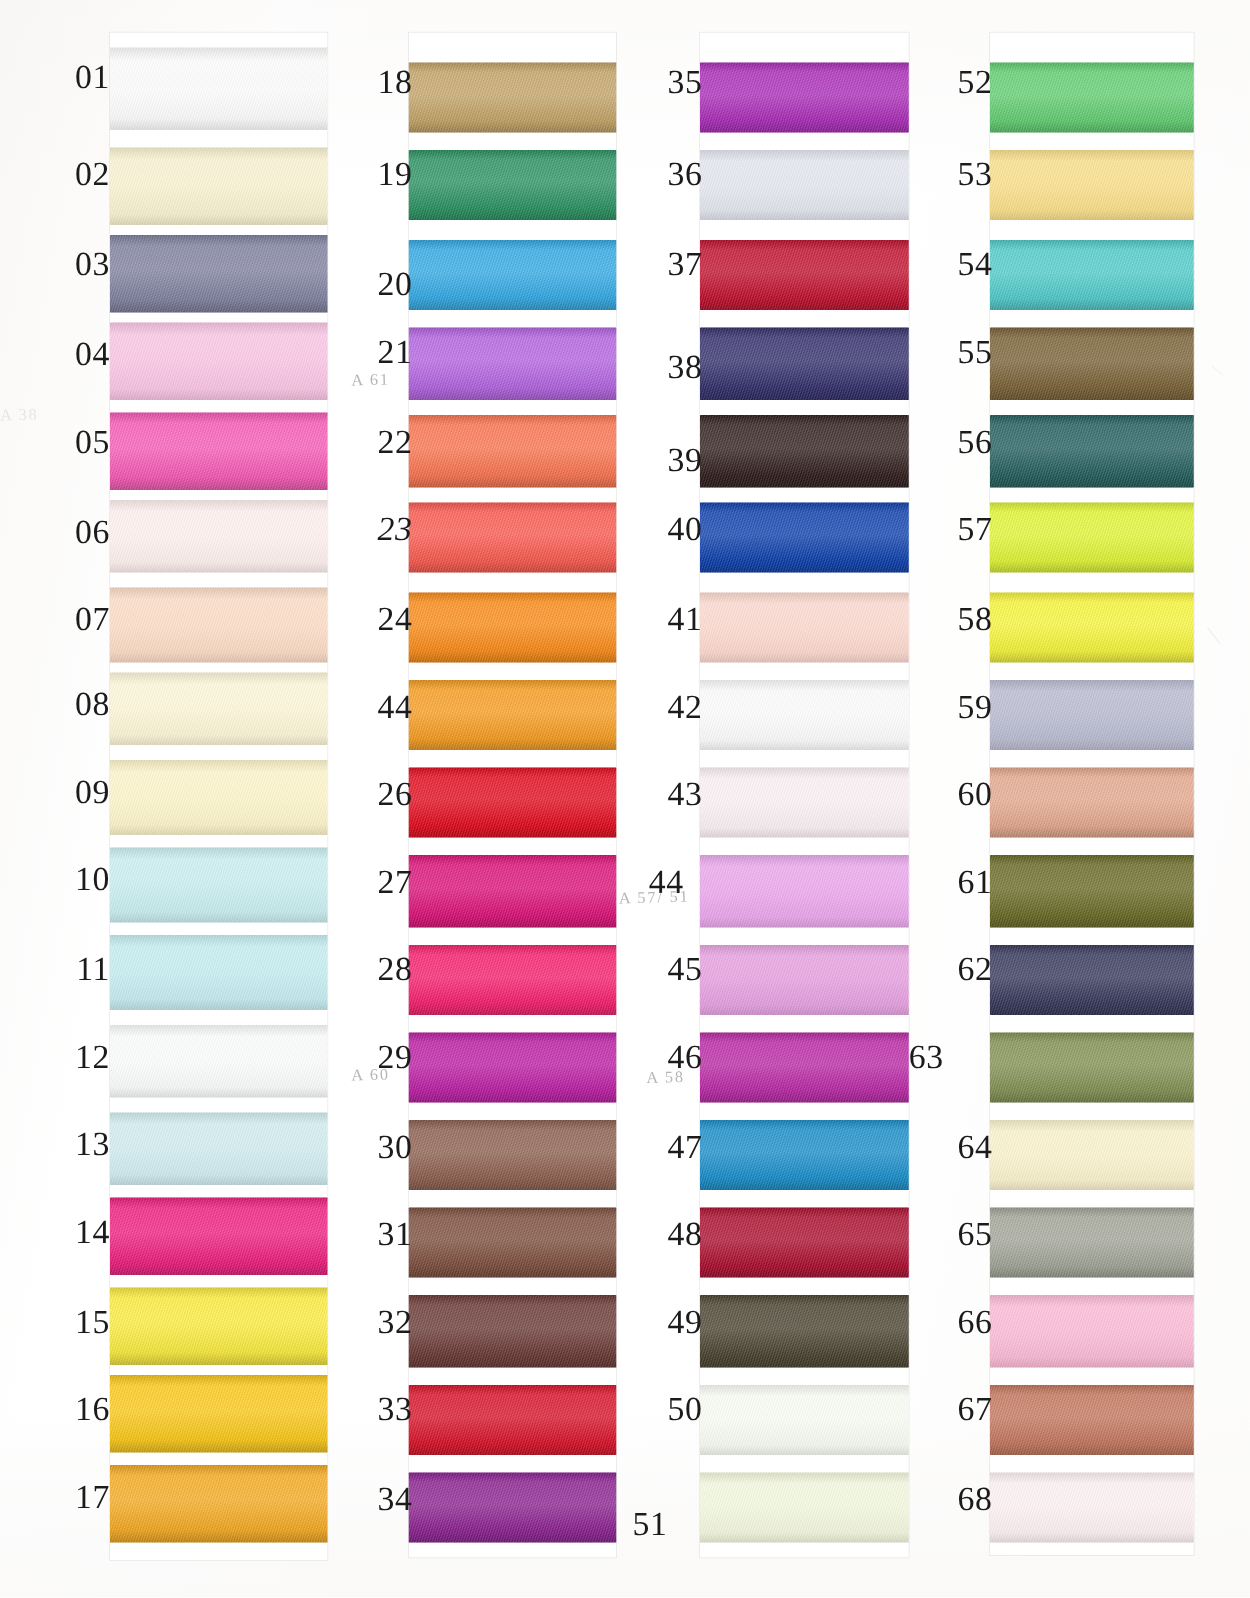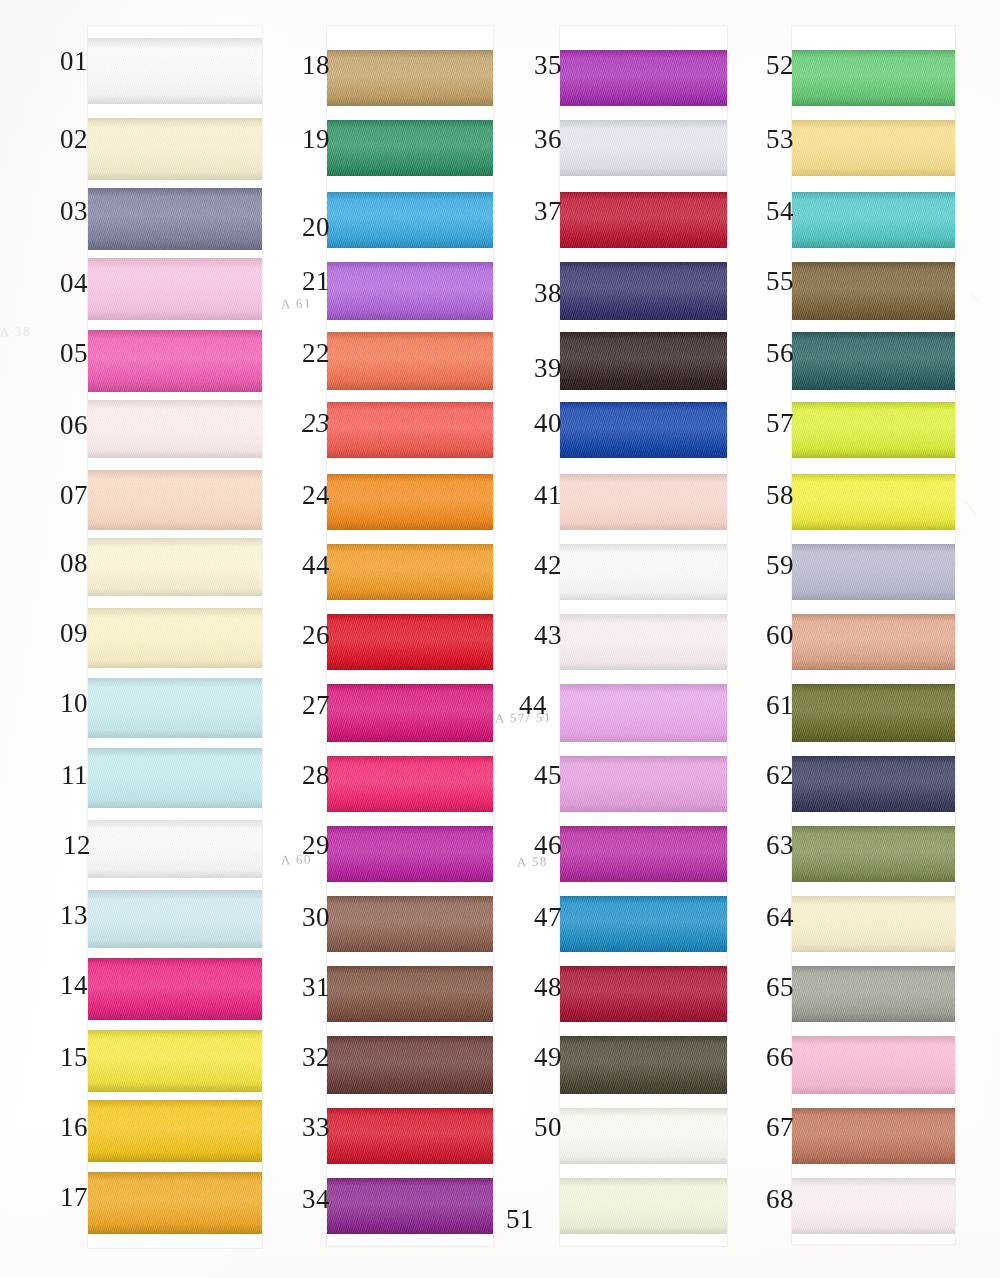--- a/index.html
+++ b/index.html
@@ -133,21 +133,21 @@
         <div class="swatch-label" style="left: 30px; top: 482px;">07</div>
         <div class="ribbon pale" title="08" style="left: 88px; top: 538px; width: 174px; height: 58px; background: rgb(251, 244, 214);"></div>
         <div class="swatch-label" style="left: 30px; top: 550px;">08</div>
         <div class="ribbon pale" title="09" style="left: 88px; top: 608px; width: 174px; height: 60px; background: rgb(251, 243, 200);"></div>
         <div class="swatch-label" style="left: 30px; top: 620px;">09</div>
         <div class="ribbon pale" title="10" style="left: 88px; top: 678px; width: 174px; height: 60px; background: rgb(200, 236, 238);"></div>
         <div class="swatch-label" style="left: 30px; top: 690px;">10</div>
         <div class="ribbon pale" title="11" style="left: 88px; top: 748px; width: 174px; height: 60px; background: rgb(195, 235, 239);"></div>
         <div class="swatch-label" style="left: 30px; top: 762px;">11</div>
         <div class="ribbon pale" title="12" style="left: 88px; top: 820px; width: 174px; height: 58px; background: rgb(249, 250, 250);"></div>
-        <div class="swatch-label" style="left: 48px; top: 832px; text-align: center;">12</div>
+        <div class="swatch-label" style="left: 30px; top: 832px;">12</div>
         <div class="ribbon pale" title="13" style="left: 88px; top: 890px; width: 174px; height: 58px; background: rgb(207, 234, 238);"></div>
         <div class="swatch-label" style="left: 30px; top: 902px;">13</div>
         <div class="ribbon" title="14" style="left: 88px; top: 958px; width: 174px; height: 62px; background: rgb(239, 32, 128);"></div>
         <div class="swatch-label" style="left: 30px; top: 972px;">14</div>
         <div class="ribbon" title="15" style="left: 88px; top: 1030px; width: 174px; height: 62px; background: rgb(251, 236, 63);"></div>
         <div class="swatch-label" style="left: 30px; top: 1044px;">15</div>
         <div class="ribbon" title="16" style="left: 88px; top: 1100px; width: 174px; height: 62px; background: rgb(251, 201, 26);"></div>
         <div class="swatch-label" style="left: 30px; top: 1114px;">16</div>
         <div class="ribbon" title="17" style="left: 88px; top: 1172px; width: 174px; height: 62px; background: rgb(245, 171, 35);"></div>
         <div class="swatch-label" style="left: 30px; top: 1184px;">17</div>
@@ -244,21 +244,21 @@
         <div class="swatch-label" style="left: 736px; top: 482px;">58</div>
         <div class="ribbon pale" title="59" style="left: 792px; top: 544px; width: 163px; height: 56px; background: rgb(183, 185, 206);"></div>
         <div class="swatch-label" style="left: 736px; top: 552px;">59</div>
         <div class="ribbon" title="60" style="left: 792px; top: 614px; width: 163px; height: 56px; background: rgb(229, 169, 142);"></div>
         <div class="swatch-label" style="left: 736px; top: 622px;">60</div>
         <div class="ribbon" title="61" style="left: 792px; top: 684px; width: 163px; height: 58px; background: rgb(106, 108, 40);"></div>
         <div class="swatch-label" style="left: 736px; top: 692px;">61</div>
         <div class="ribbon" title="62" style="left: 792px; top: 756px; width: 163px; height: 56px; background: rgb(56, 58, 92);"></div>
         <div class="swatch-label" style="left: 736px; top: 762px;">62</div>
         <div class="ribbon" title="63" style="left: 792px; top: 826px; width: 163px; height: 56px; background: rgb(131, 146, 84);"></div>
-        <div class="swatch-label" style="left: 736px; top: 832px;">63</div>
+        <div class="swatch-label" style="left: 712px; top: 832px; text-align: center;">63</div>
         <div class="ribbon pale" title="64" style="left: 792px; top: 896px; width: 163px; height: 56px; background: rgb(248, 240, 202);"></div>
         <div class="swatch-label" style="left: 736px; top: 904px;">64</div>
         <div class="ribbon" title="65" style="left: 792px; top: 966px; width: 163px; height: 56px; background: rgb(163, 166, 153);"></div>
         <div class="swatch-label" style="left: 736px; top: 974px;">65</div>
         <div class="ribbon pale" title="66" style="left: 792px; top: 1036px; width: 163px; height: 58px; background: rgb(249, 185, 212);"></div>
         <div class="swatch-label" style="left: 736px; top: 1044px;">66</div>
         <div class="ribbon" title="67" style="left: 792px; top: 1108px; width: 163px; height: 56px; background: rgb(196, 119, 94);"></div>
         <div class="swatch-label" style="left: 736px; top: 1114px;">67</div>
         <div class="ribbon pale" title="68" style="left: 792px; top: 1178px; width: 163px; height: 56px; background: rgb(251, 239, 240);"></div>
         <div class="swatch-label" style="left: 736px; top: 1186px;">68</div>

